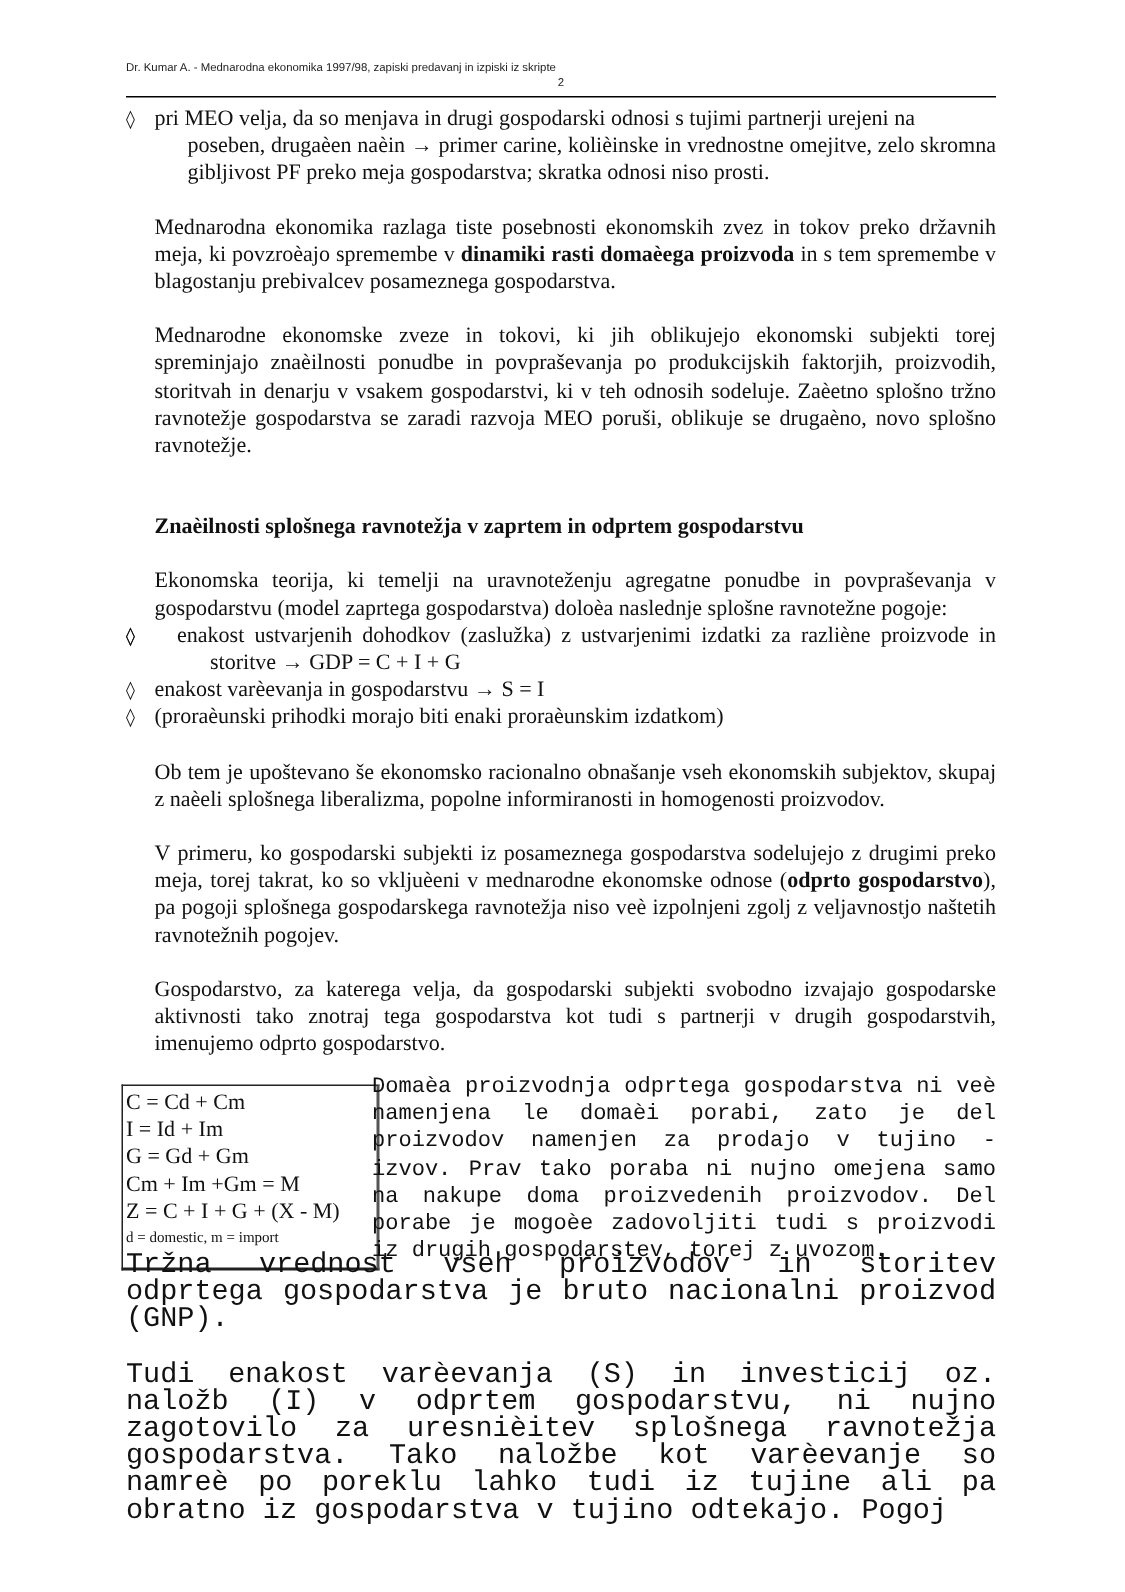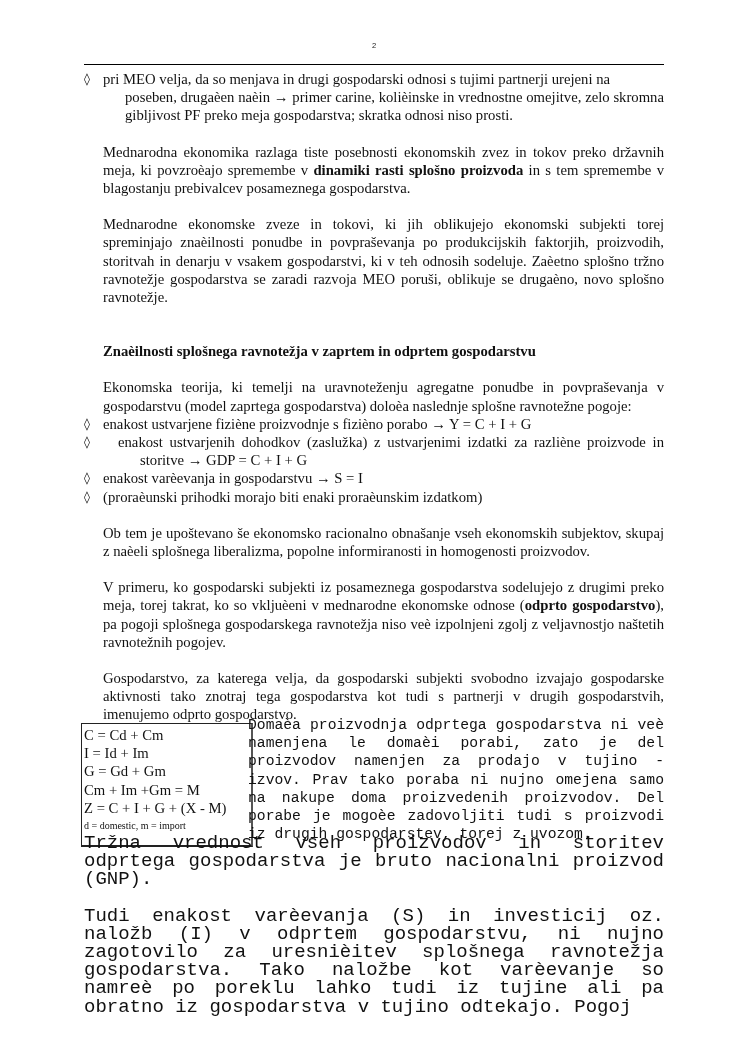--- a/index.html
+++ b/index.html
@@ -22,46 +22,46 @@
   .box .note { font-size: 10px; margin-top: 3px; line-height: 12px; }
   .side { position: absolute; left: 248px; top: 716px; width: 416px; font-family: Liberation Mono, monospace; font-size: 14.7px; line-height: 18.2px; text-align: justify; }
   .lower { position: absolute; left: 84px; top: 834px; width: 580px; font-family: Liberation Mono, monospace; font-size: 19px; line-height: 18.2px; }
 </style>
 </head>
 <body>
 
 <div class="page">
 
   <div class="hdr">
+    <div class="t">Dr. Kumar A. - Mednarodna ekonomika 1997/98, zapiski predavanj in izpiski iz skripte</div>
     <div class="pg">2</div>
   </div>
   <div class="rule"></div>
 
   <div class="body">
     <div class="bl">
       <span class="dia">◊</span>
       <span>pri MEO velja, da so menjava in drugi gospodarski odnosi s tujimi partnerji urejeni na</span>
       <div style="padding-left:22px">poseben, drugaèen naèin → primer carine, kolièinske in vrednostne omejitve, zelo skromna gibljivost PF preko meja gospodarstva; skratka odnosi niso prosti.</div>
     </div>
     <div class="gap"></div>
 
-    <p class="ind"><span>Mednarodna ekonomika razlaga tiste posebnosti ekonomskih zvez in tokov preko državnih meja, ki povzroèajo spremembe v </span><b>dinamiki rasti splošno proizvoda</b><span> in s tem spremembe v blagostanju prebivalcev posameznega gospodarstva.</span></p>
+    <p class="ind"><span>Mednarodna ekonomika razlaga tiste posebnosti ekonomskih zvez in tokov preko državnih meja, ki povzroèajo spremembe v </span><b>dinamiki rasti domaèega proizvoda</b><span> in s tem spremembe v blagostanju prebivalcev posameznega gospodarstva.</span></p>
     <div class="gap"></div>
 
     <p class="ind">Mednarodne ekonomske zveze in tokovi, ki jih oblikujejo ekonomski subjekti torej spreminjajo znaèilnosti ponudbe in povpraševanja po produkcijskih faktorjih, proizvodih, storitvah in denarju v vsakem gospodarstvi, ki v teh odnosih sodeluje. Zaèetno splošno tržno ravnotežje gospodarstva se zaradi razvoja MEO poruši, oblikuje se drugaèno, novo splošno ravnotežje.</p>
     <div class="gap2"></div>
 
     <p class="ind"><b>Znaèilnosti splošnega ravnotežja v zaprtem in odprtem gospodarstvu</b></p>
     <div class="gap"></div>
 
     <p class="ind">Ekonomska teorija, ki temelji na uravnoteženju agregatne ponudbe in povpraševanja v gospodarstvu (model zaprtega gospodarstva) doloèa naslednje splošne ravnotežne pogoje:</p>
 
     <div class="bl" style="padding-left:19px">
       <span class="dia">◊</span>
-      <span>enakost ustvarjene fiziène proizvodnje s fizièno porabo → Y = C + I + G</span>
     </div>
     <div class="bl">
       <span class="dia">◊</span>
       <span class="hang" style="padding-left:22px;text-indent:-22px;margin-left:15px">enakost ustvarjenih dohodkov (zaslužka) z ustvarjenimi izdatki za razliène proizvode in storitve → GDP = C + I + G</span>
     </div>
     <div class="bl">
       <span class="dia">◊</span>
       <span>enakost varèevanja in gospodarstvu → S = I</span>
     </div>
     <div class="bl">

